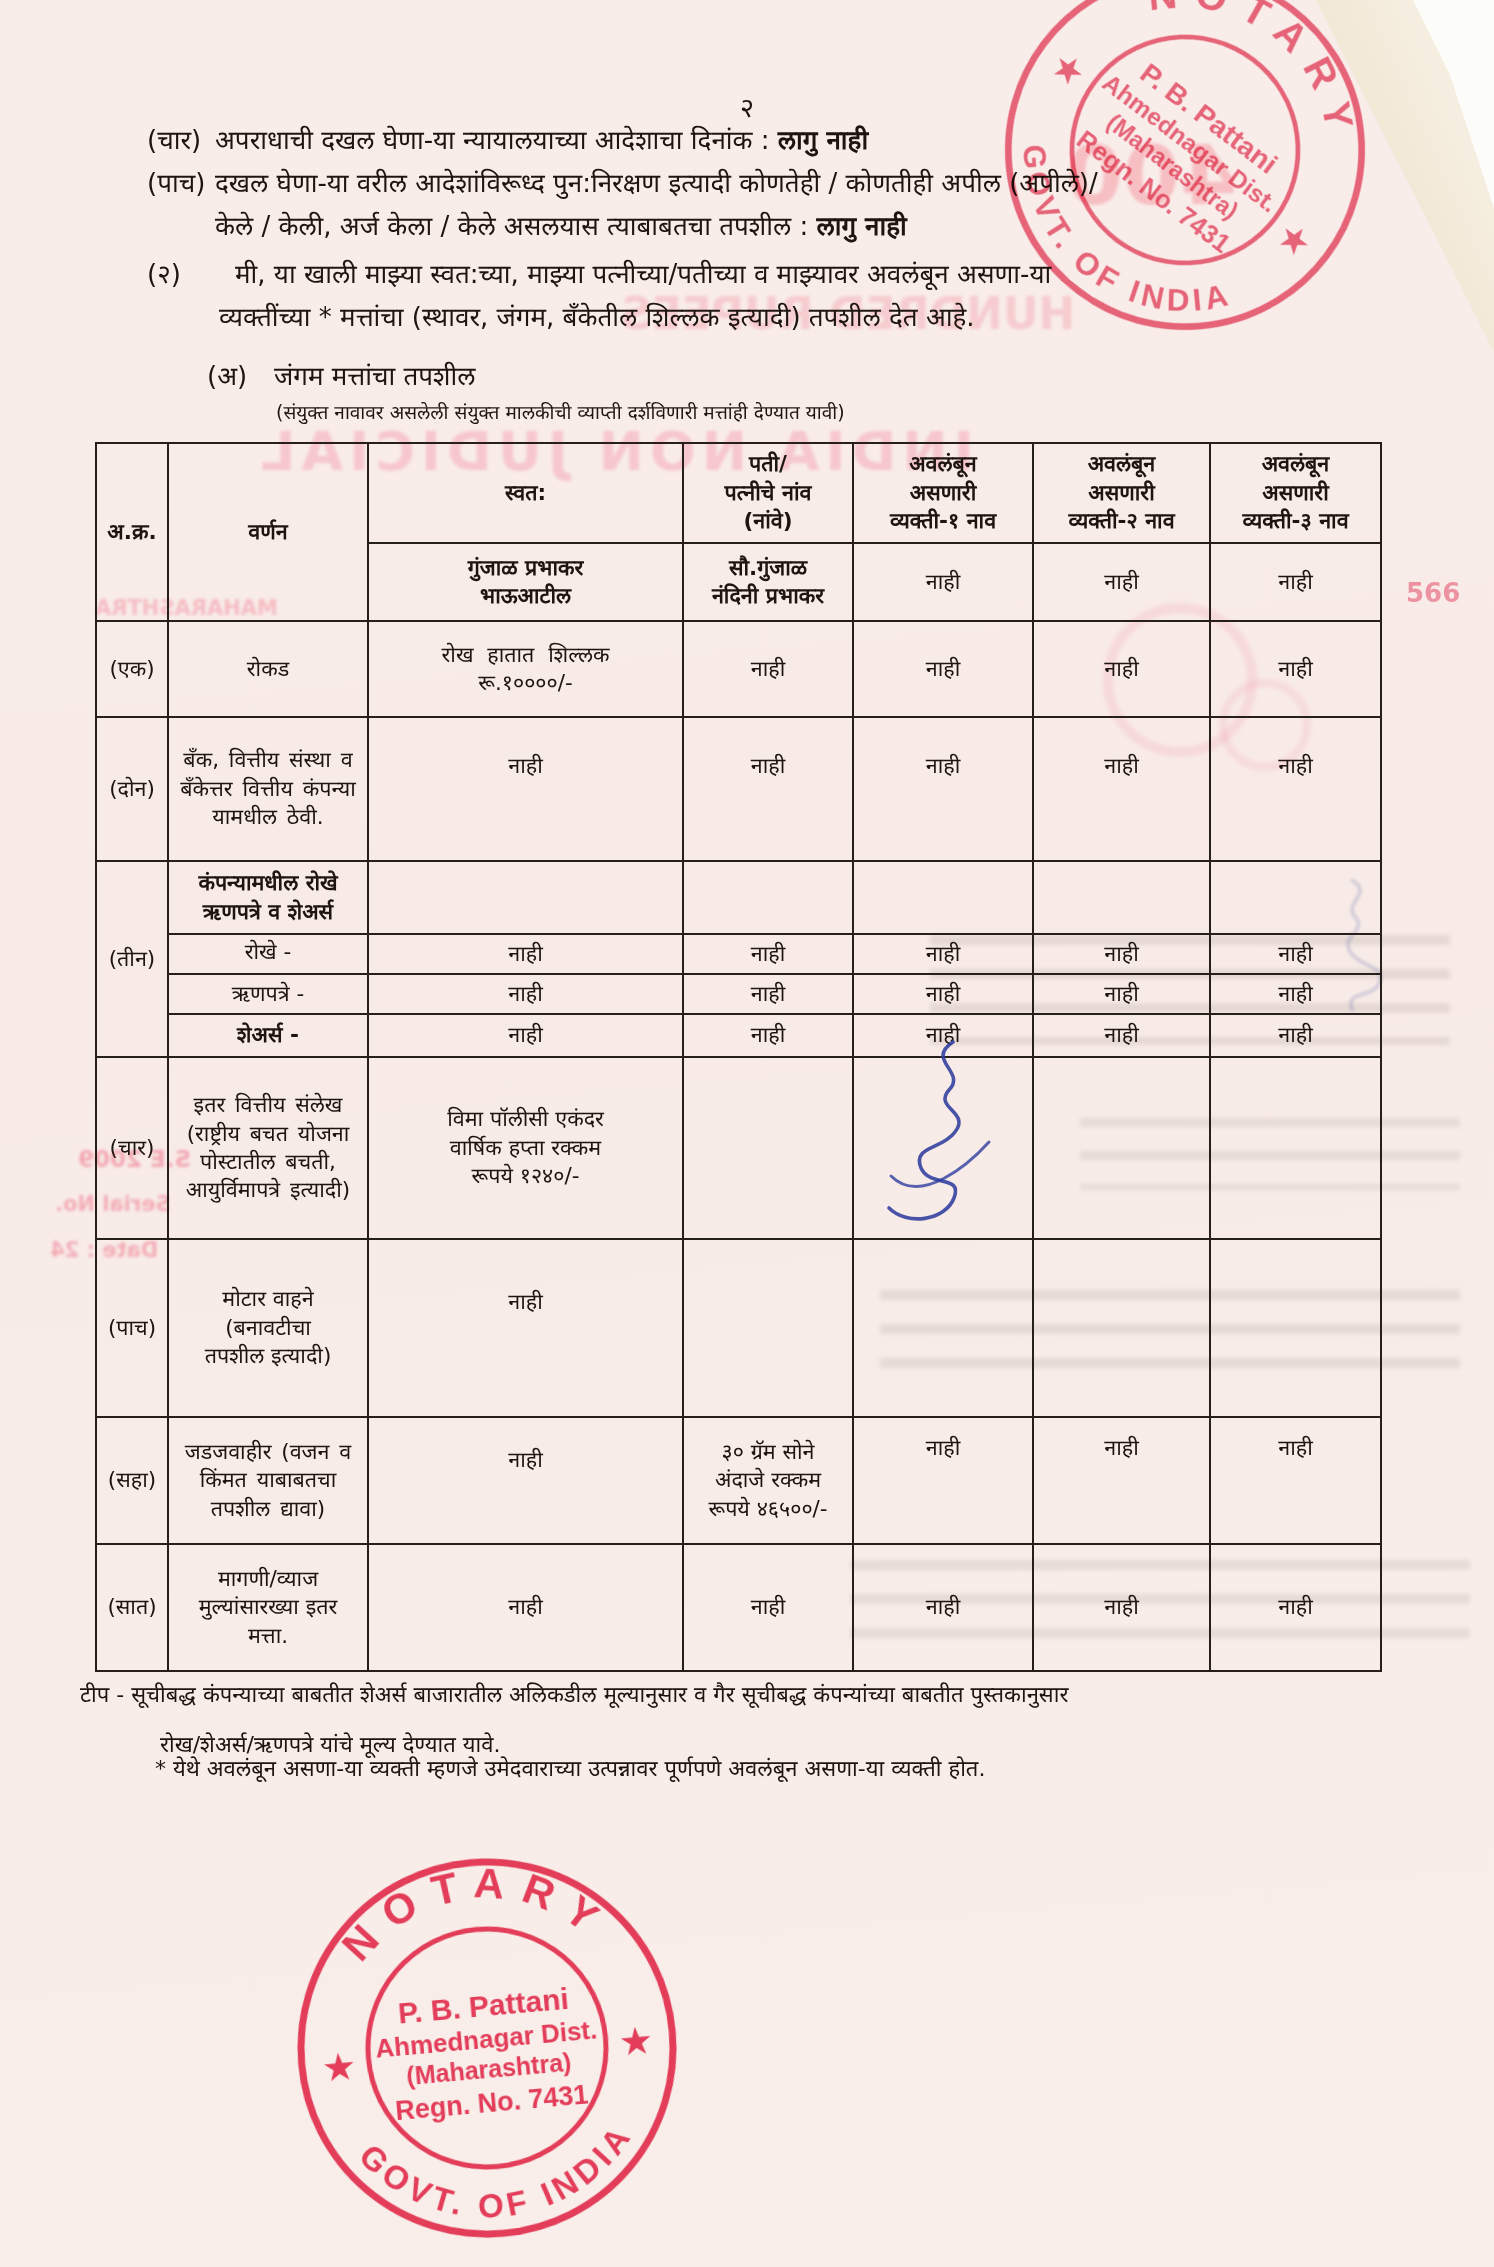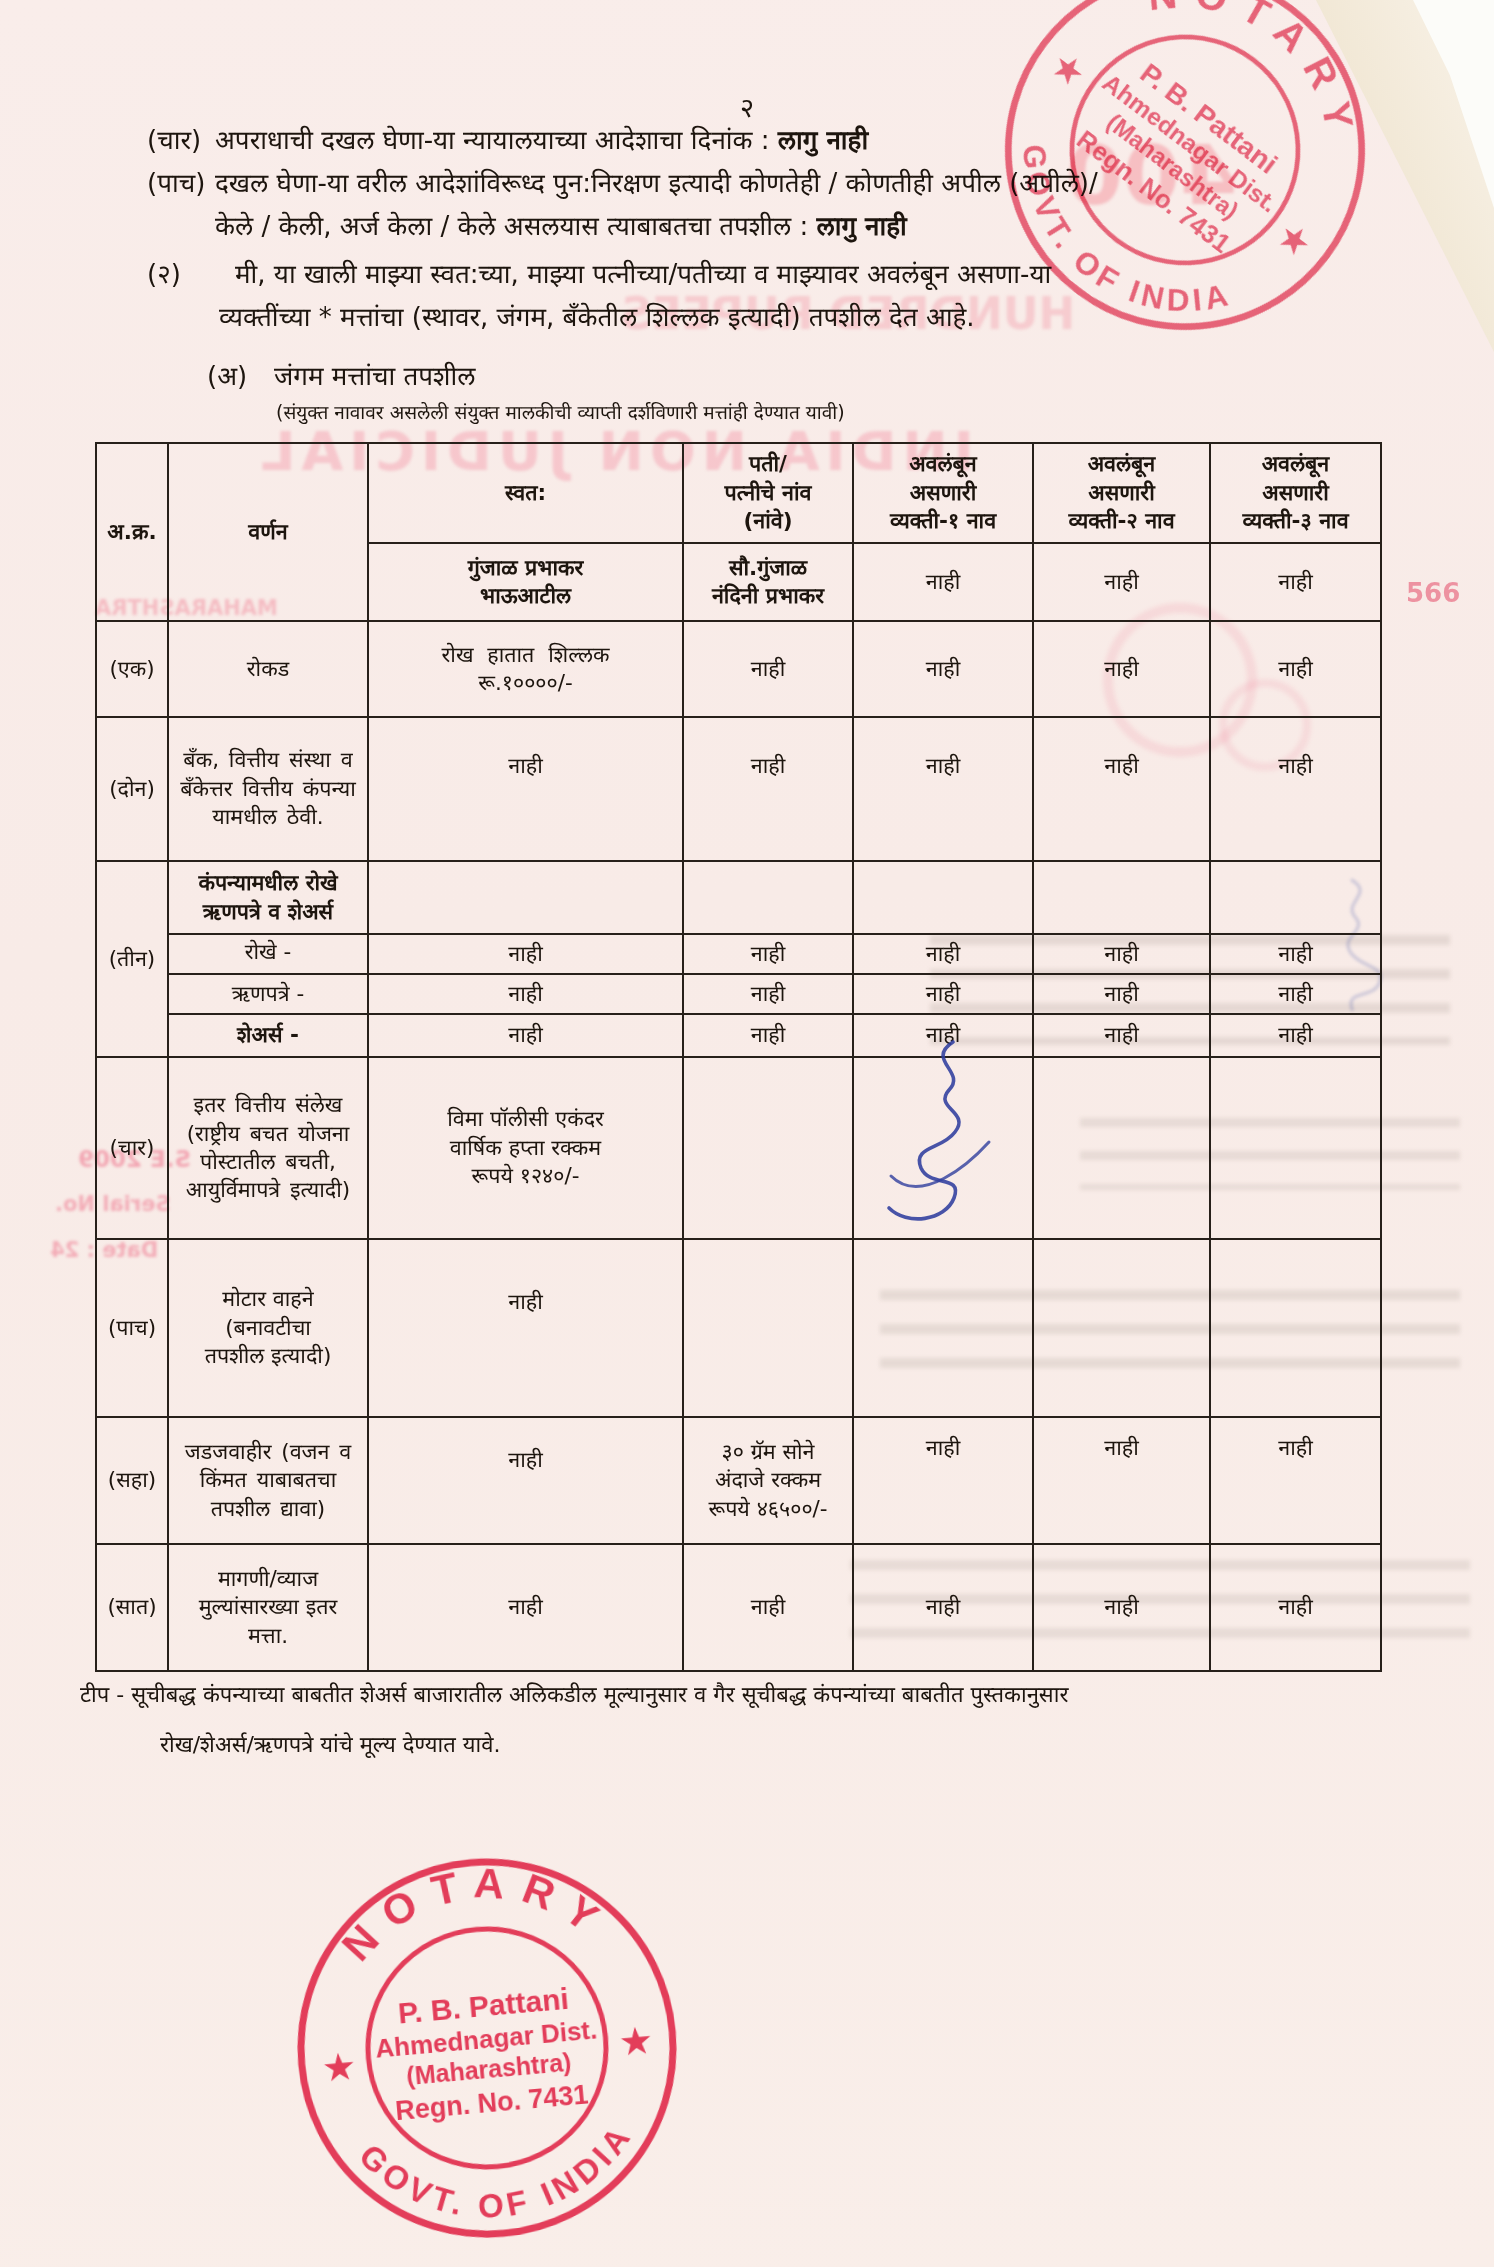--- a/index.html
+++ b/index.html
@@ -257,20 +257,21 @@
 
   <svg class="abs sig" style="left:852px;top:1028px;" width="160" height="200" viewBox="0 0 150 200">
     <path d="M96 14 C68 32 110 44 92 62 C76 80 114 84 98 104 C85 122 55 118 64 140 C73 160 106 146 97 170 C88 193 50 198 32 180" fill="none" stroke="#2f3e9e" stroke-width="3.6" stroke-linecap="round" opacity="0.88"></path>
     <path d="M34 148 C64 178 112 136 132 114" fill="none" stroke="#2f3e9e" stroke-width="3" stroke-linecap="round" opacity="0.8"></path>
   </svg>
 
   <div class="abs foot" style="left:80px;top:1678px;z-index:3;">
     <span>टीप - </span><span>सूचीबद्ध कंपन्याच्या बाबतीत शेअर्स बाजारातील अलिकडील मूल्यानुसार व गैर सूचीबद्ध कंपन्यांच्या बाबतीत पुस्तकानुसार</span>
   </div>
   <div class="abs foot" style="left:160px;top:1716px;z-index:3;margin-top:12px;">रोख/शेअर्स/ऋणपत्रे यांचे मूल्य देण्यात यावे.</div>
+  <div class="abs foot" style="left:155px;top:1752px;z-index:3;">* येथे अवलंबून असणा-या व्यक्ती म्हणजे उमेदवाराच्या उत्पन्नावर पूर्णपणे अवलंबून असणा-या व्यक्ती होत.</div>
 
   <svg class="abs stamp" style="left:995px;top:-40px;transform:rotate(37deg);opacity:.82;color:#e84a67;" width="380" height="380" viewBox="0 0 400 400">
     <defs>
       <path id="arcT1" d="M 50 200 A 150 150 0 0 1 350 200"></path>
       <path id="arcB1" d="M 36 244 A 170 170 0 0 0 364 244"></path>
     </defs>
     <circle cx="200" cy="200" r="186" fill="none" stroke="currentColor" stroke-width="7"></circle>
     <circle cx="200" cy="200" r="119" fill="none" stroke="currentColor" stroke-width="5"></circle>
     <text fill="currentColor" font-size="42" letter-spacing="16"><textPath href="#arcT1" startOffset="50%" text-anchor="middle">NOTARY</textPath></text>
     <text fill="currentColor" font-size="33" letter-spacing="5"><textPath href="#arcB1" startOffset="50%" text-anchor="middle">GOVT. OF INDIA</textPath></text>

